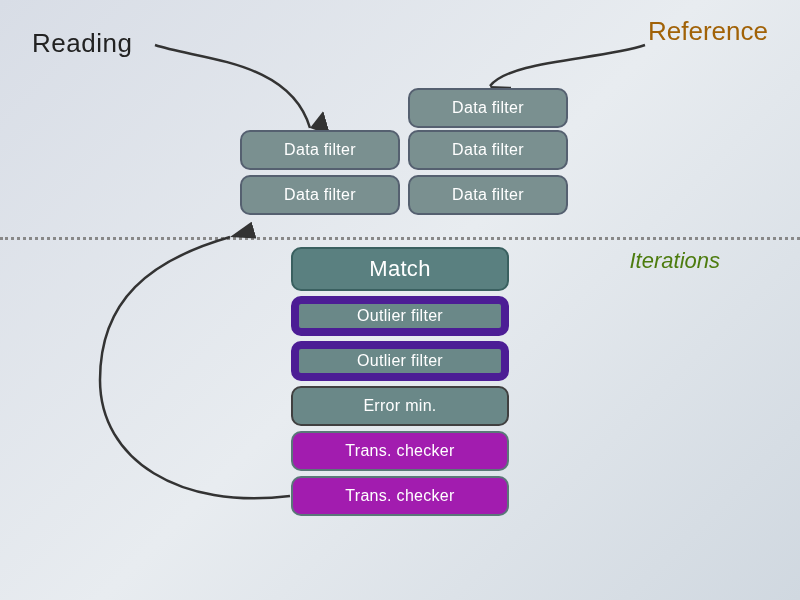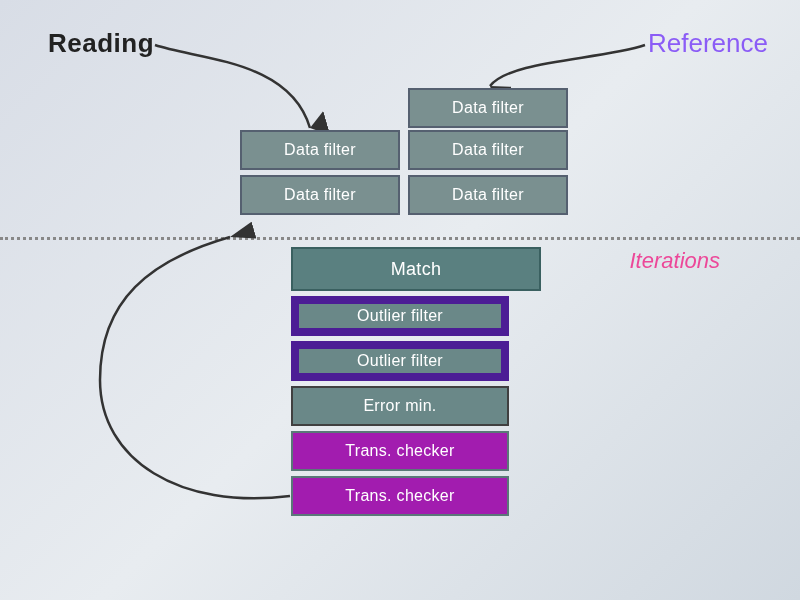--- a/index.html
+++ b/index.html
@@ -18,59 +18,58 @@
       width: 800px;
       height: 600px;
     }
 
     
     .label-reading {
       position: absolute;
       top: 28px;
       left: 32px;
       font-size: 26px;
-      font-weight: 700;
+      font-weight: 400;
       color: #222;
       font-style: normal;
       letter-spacing: 0.5px;
-      margin-left: 16px;
     }
 
     .label-reference {
       position: absolute;
-      top: 28px;
+      top: 16px;
       right: 32px;
       font-size: 26px;
       font-weight: 300;
-      color: #8b5cf6;
+      color: #a16207;
     }
 
     .label-iterations {
       position: absolute;
       top: 248px;
       right: 80px;
       font-size: 22px;
       font-style: italic;
       font-weight: 300;
-      color: #ec4899;
+      color: #4d7c0f;
     }
 
     
     .dotted-line {
       position: absolute;
       top: 237px;
       left: 0;
       width: 800px;
       border-top: 3px dotted #888;
     }
 
     
     .box {
       position: absolute;
-      border-radius: 0;
+      border-radius: 10px;
       display: flex;
       align-items: center;
       justify-content: center;
       font-size: 16px;
       font-weight: 400;
       color: #fff;
       text-align: left;
       letter-spacing: 0.3px;
     }
 
@@ -163,21 +162,21 @@
   </div>
 
   <div class="box box-data-filter" style="left:408px; top:130px; width:160px; height:40px;">
     <span>Data filter</span>
   </div>
 
   <div class="box box-data-filter" style="left:408px; top:175px; width:160px; height:40px;">
     <span>Data filter</span>
   </div>
 
-  <div class="box box-match" style="left:291px; top:247px; width:250px; height:44px; font-size:18px;">
+  <div class="box box-match" style="left:291px; top:247px; width:218px; height:44px; font-size:22px;">
     <span>Match</span>
   </div>
 
   <div class="box box-outlier" style="left:291px; top:296px; width:218px; height:40px;">
     <span>Outlier filter</span>
   </div>
 
   <div class="box box-outlier" style="left:291px; top:341px; width:218px; height:40px;">
     <span>Outlier filter</span>
   </div>

